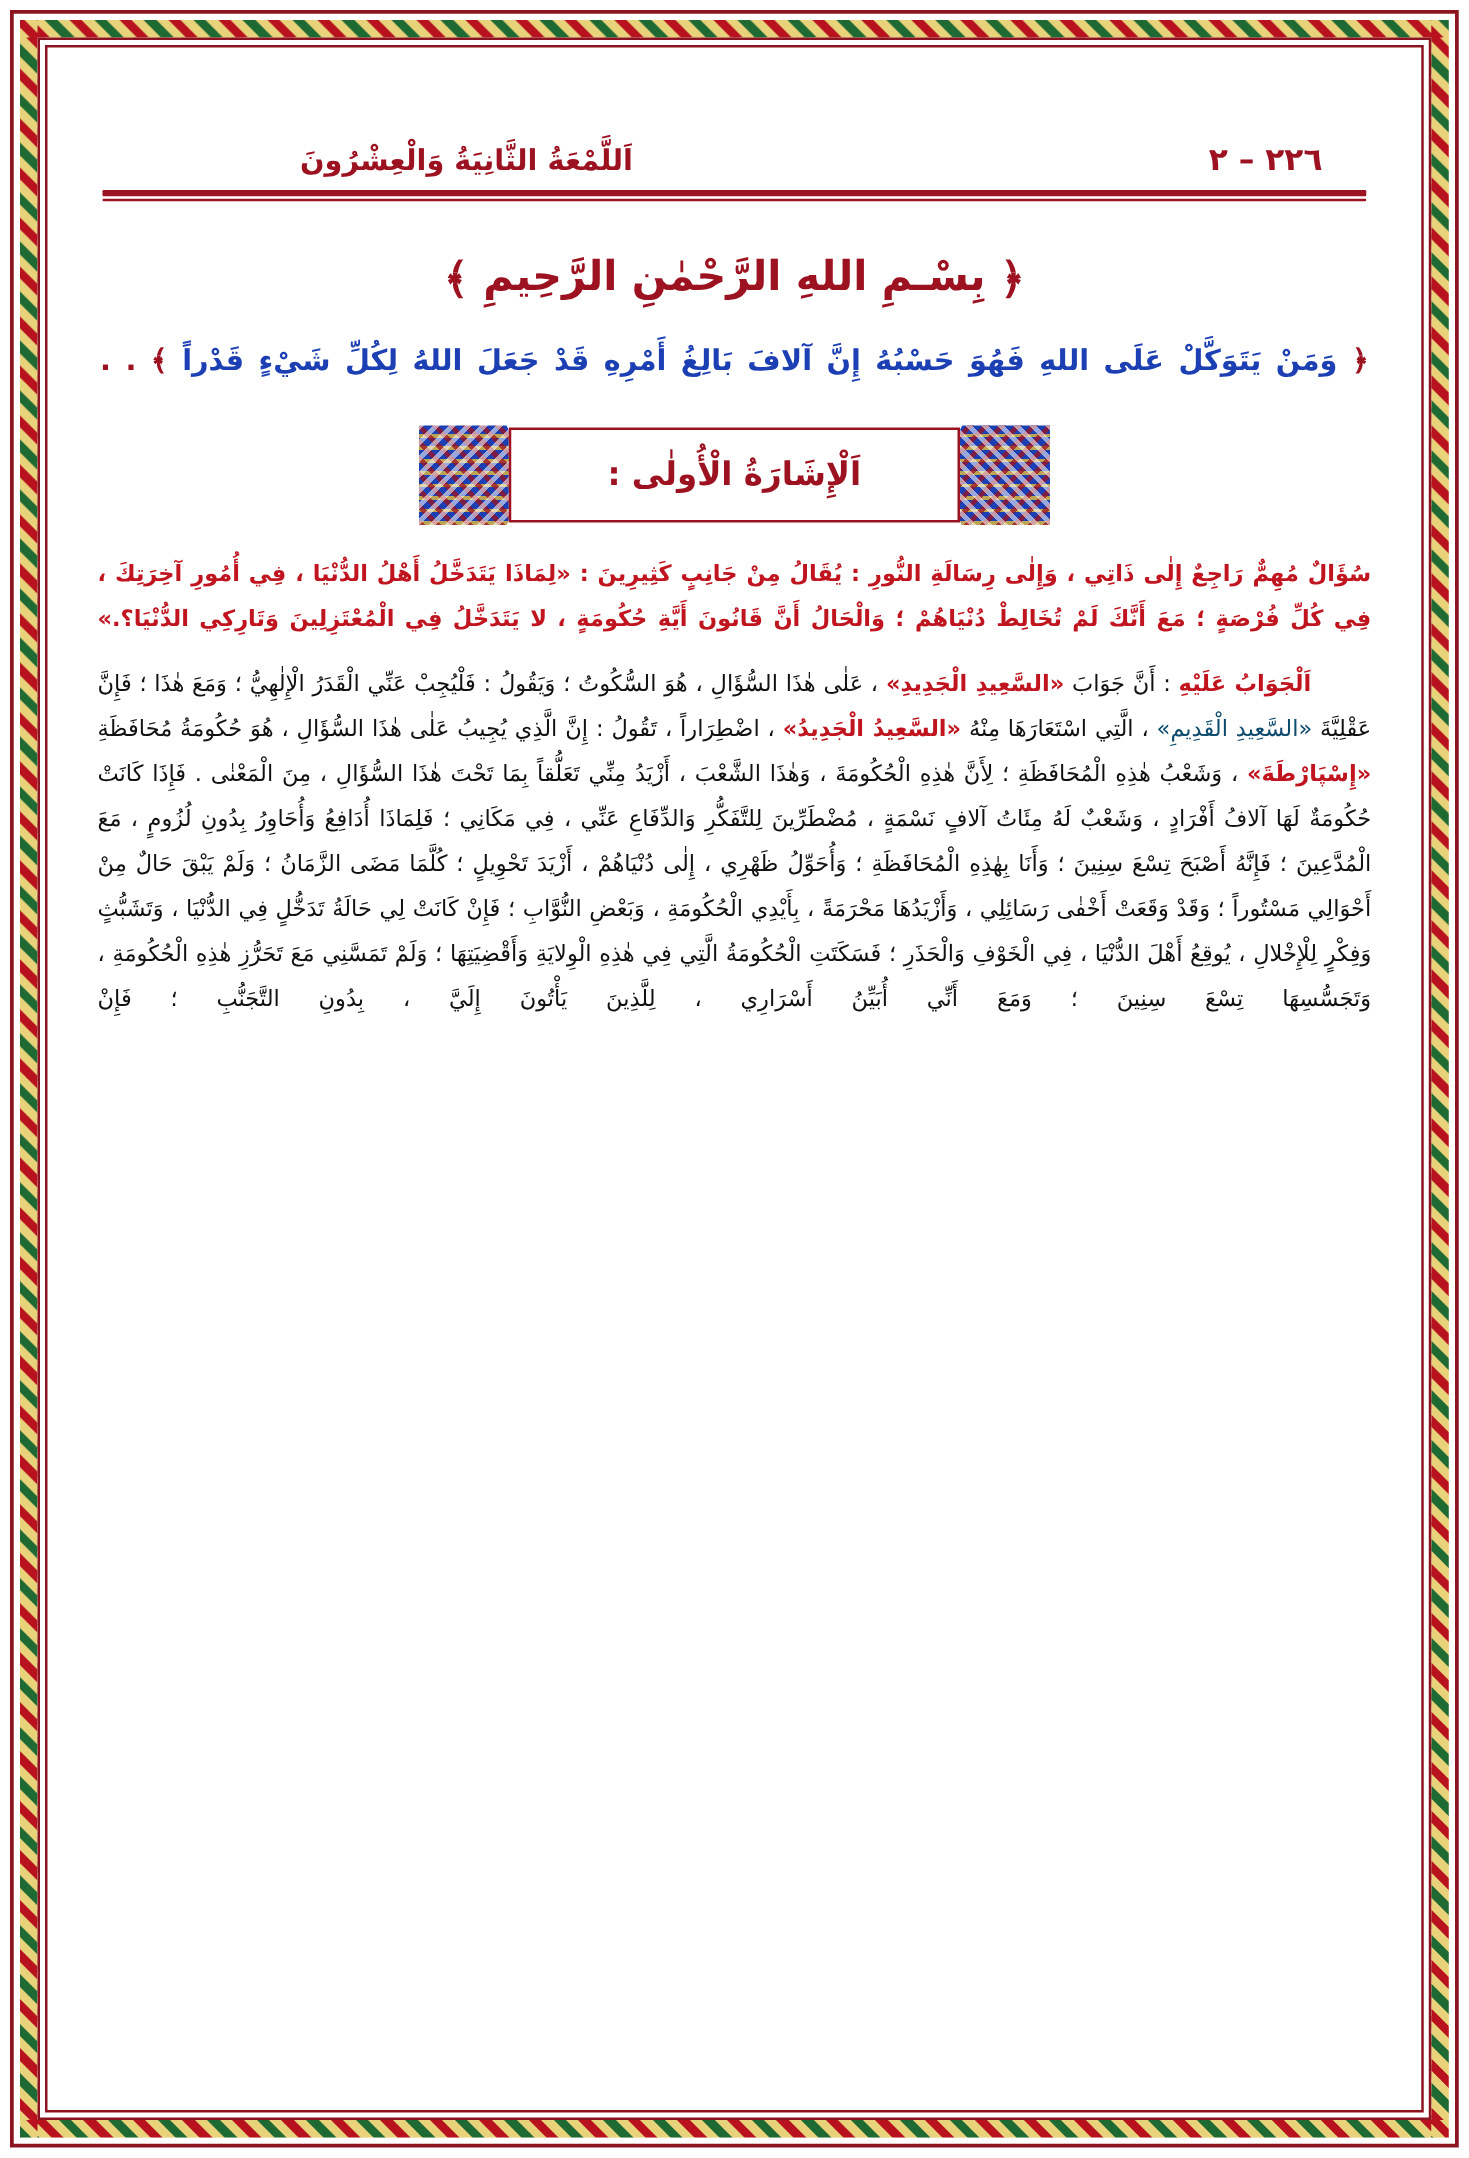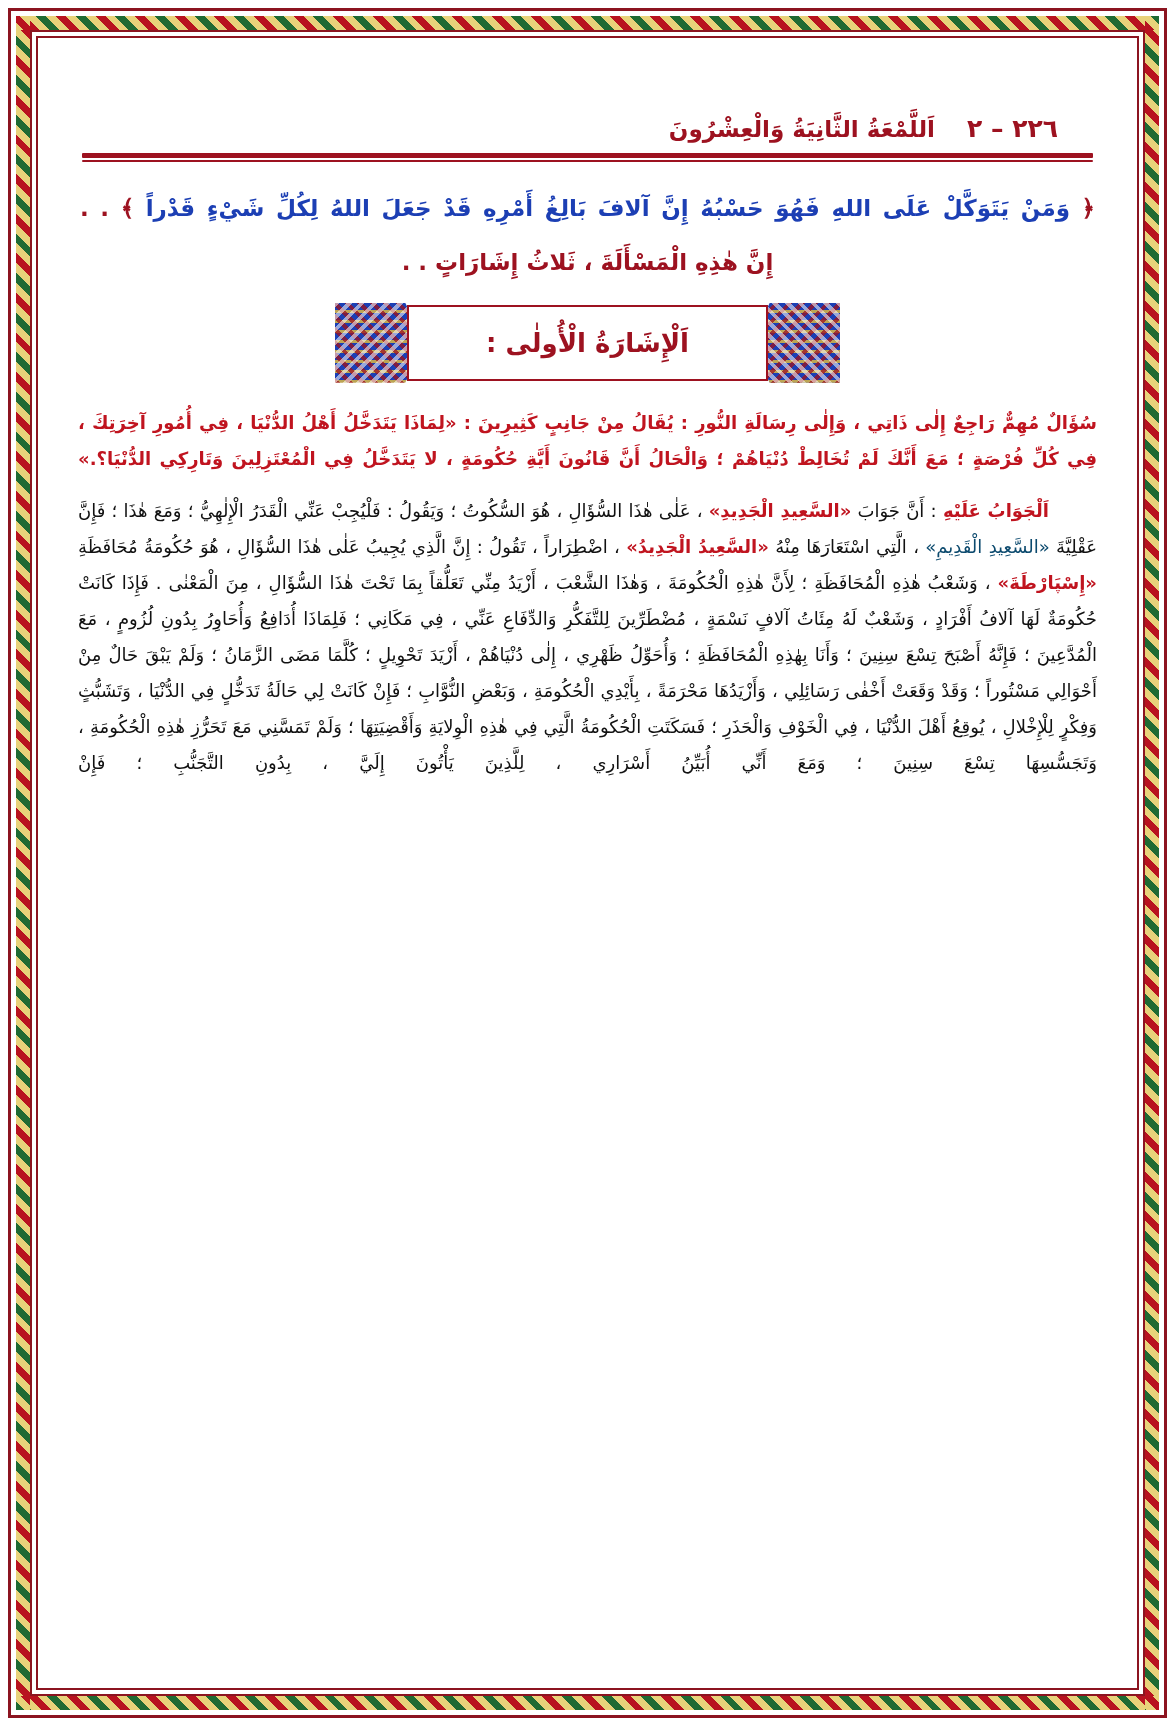--- a/index.html
+++ b/index.html
@@ -71,21 +71,21 @@
     align-items: baseline;
     justify-content: space-between;
     padding: 0 14px;
   }
   .header-title {
     color: #9d1220;
     font-size: 23px;
     font-weight: bold;
     letter-spacing: 0.5px;
     flex: 1;
-    text-align: right;
+    text-align: left;
     margin-top: 44px;
   }
   .header-page {
     color: #9d1220;
     font-size: 25px;
     font-weight: bold;
     direction: rtl;
     white-space: nowrap;
     min-width: 120px;
     text-align: left;
@@ -211,29 +211,33 @@
   <div class="content">
 
     <div class="header-row">
       <div class="header-page">٢٢٦ – ٢</div>
       <div class="header-title">اَللَّمْعَةُ الثَّانِيَةُ وَالْعِشْرُونَ</div>
       <div class="header-page" style="visibility:hidden;">.</div>
     </div>
     <div class="header-rule"></div>
     <div class="header-rule thin"></div>
 
+    <div class="basmala">
+      <span class="orn">﴿</span>
+      <span>بِسْـمِ اللهِ الرَّحْمٰنِ الرَّحِيمِ</span>
+      <span class="orn">﴾</span>
+    </div>
 
     <div class="verse">
       <span class="brace">﴿</span>
       <span>وَمَنْ يَتَوَكَّلْ عَلَى اللهِ فَهُوَ حَسْبُهُ إِنَّ آلافَ بَالِغُ أَمْرِهِ قَدْ جَعَلَ اللهُ لِكُلِّ شَيْءٍ قَدْراً</span>
       <span class="brace">﴾</span>
       <span class="dot">. .</span>
     </div>
 
-    <div class="intro">إِنَّ هٰذِهِ الْمَسْأَلَةَ ، ثَلاثُ إِشَارَاتٍ . .</div>
 
     <div class="heading-wrap">
       <div class="orn-tile right"></div>
       <div class="orn-tile left"></div>
       <div class="heading-box">
         <div class="heading-text">اَلْإِشَارَةُ الْأُولٰى :</div>
       </div>
     </div>
 
     <p class="body red">سُؤَالٌ مُهِمٌّ رَاجِعٌ إِلٰى ذَاتِي ، وَإِلٰى رِسَالَةِ النُّورِ : يُقَالُ مِنْ جَانِبٍ كَثِيرِينَ : «لِمَاذَا يَتَدَخَّلُ أَهْلُ الدُّنْيَا ، فِي أُمُورِ آخِرَتِكَ ، فِي كُلِّ فُرْصَةٍ ؛ مَعَ أَنَّكَ لَمْ تُخَالِطْ دُنْيَاهُمْ ؛ وَالْحَالُ أَنَّ قَانُونَ أَيَّةِ حُكُومَةٍ ، لا يَتَدَخَّلُ فِي الْمُعْتَزِلِينَ وَتَارِكِي الدُّنْيَا؟.»</p>

